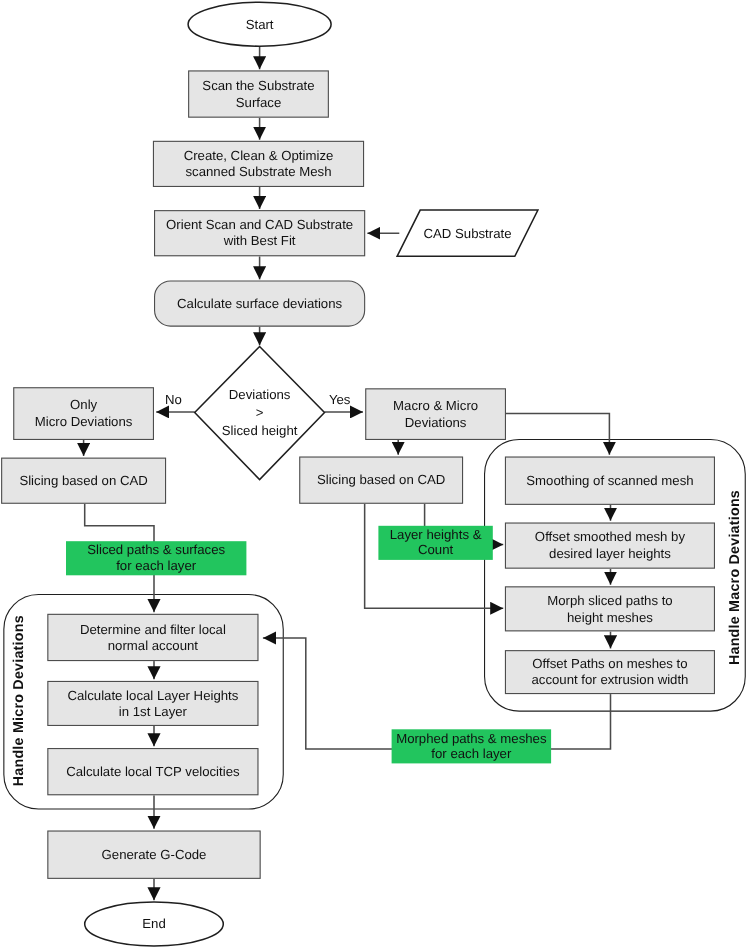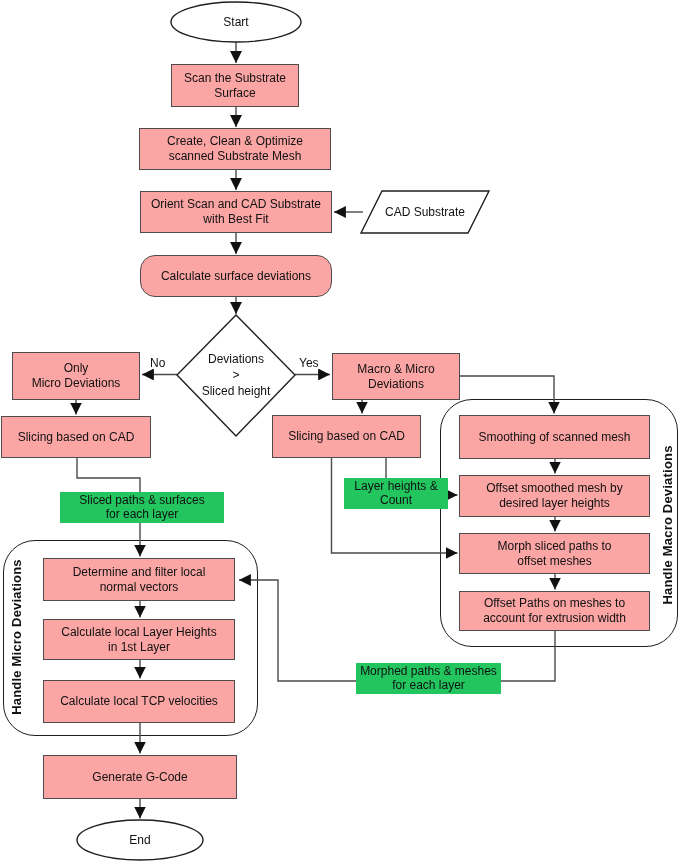--- a/index.html
+++ b/index.html
@@ -7,21 +7,21 @@
     position:relative;width:685px;height:863px;background:#fff;
     font-family:"Liberation Sans","DejaVu Sans",sans-serif;color:#111;
     overflow:hidden;
   }
   .container{
     position:absolute;box-sizing:border-box;background:transparent;
     border:1.5px solid #1f1f1f;border-radius:32px;
   }
   svg.wires{position:absolute;left:0;top:0;pointer-events:none;}
   .node{
-    position:absolute;box-sizing:border-box;background:#fca5a5;
+    position:absolute;box-sizing:border-box;background:#e5e5e5;
     border:1.4px solid #4d4d4d;
     display:flex;flex-direction:column;align-items:center;justify-content:center;
     text-align:center;font-size:12px;line-height:1.25;
   }
   .node div{white-space:nowrap;}
   .shape-label{
     position:absolute;display:flex;flex-direction:column;align-items:center;justify-content:center;
     text-align:center;font-size:12px;line-height:1.35;background:transparent;
   }
   .shape-label div{white-space:nowrap;}
@@ -114,29 +114,29 @@
     </div>
   <div class="node" style="left:459px;top:475px;width:191px;height:42px;">
       <div>Offset smoothed mesh by</div>
       <div>desired layer heights</div>
     </div>
   <div class="node" style="left:459px;top:415px;width:191px;height:44px;">
       <div>Smoothing of scanned mesh</div>
     </div>
   <div class="node" style="left:459px;top:533px;width:191px;height:41px;">
       <div>Morph sliced paths to</div>
-      <div>offset meshes</div>
+      <div>height meshes</div>
     </div>
   <div class="node" style="left:459px;top:591px;width:191px;height:40px;">
       <div>Offset Paths on meshes to</div>
       <div>account for extrusion width</div>
     </div>
   <div class="node" style="left:43px;top:558px;width:192px;height:43px;">
       <div>Determine and filter local</div>
-      <div>normal vectors</div>
+      <div>normal account</div>
     </div>
   <div class="node" style="left:43px;top:619px;width:192px;height:41px;">
       <div>Calculate local Layer Heights</div>
       <div>in 1st Layer</div>
     </div>
   <div class="node" style="left:43px;top:680px;width:192px;height:43px;">
       <div>Calculate local TCP velocities</div>
     </div>
   <div class="node" style="left:43px;top:755px;width:194px;height:44px;">
       <div>Generate G-Code</div>

